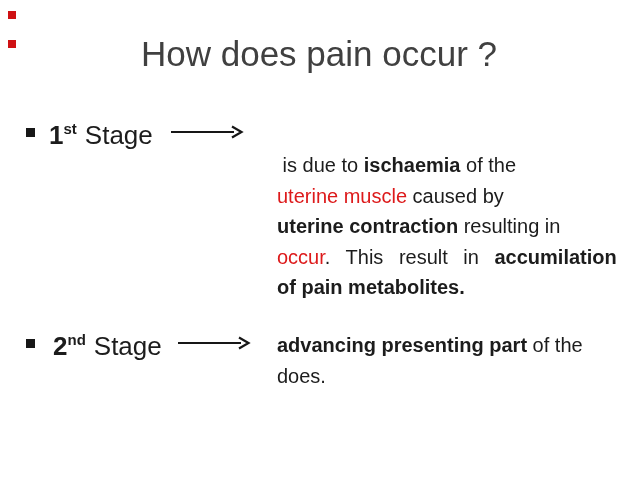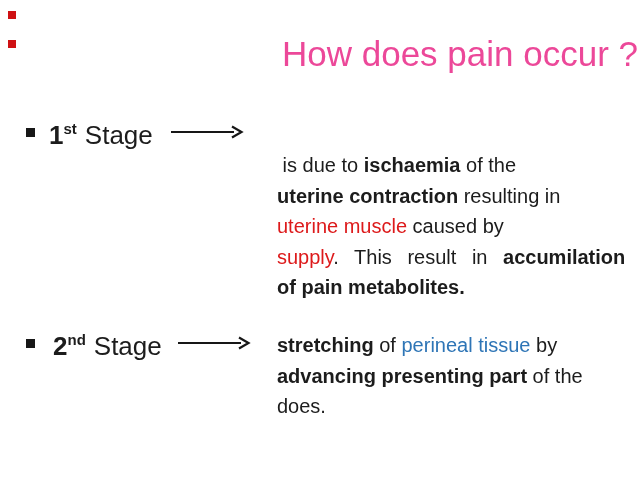--- a/index.html
+++ b/index.html
@@ -18,25 +18,25 @@
   }
   .deco{
     position:absolute;left:8px;width:8px;height:8px;
     background:#cf1113;
   }
   .deco1{top:11px}
   .deco2{top:40px}
   .title{
     position:absolute;left:0;right:0;top:34px;
     margin:0;
-    text-align:right;
+    text-align:center;
     font-size:35px;
     font-weight:400;
     letter-spacing:0px;
-    color:#ec4899;
+    color:#404040;
   }
   .stage-row{
     position:absolute;
     display:flex;
     align-items:center;
     height:32px;
   }
   .row1{left:26px;top:116px;justify-content:center;}
   .row2{left:26px;top:327px;}
   .sq{
@@ -85,34 +85,33 @@
     <span class="sq"></span>
     <span class="stage-label"><span class="num">1</span><span class="ord">st</span><span class="word">Stage</span></span>
     <svg class="arrow" width="74" height="14" viewBox="0 0 74 14">
       <line x1="1" y1="7" x2="64" y2="7" stroke="#171717" stroke-width="2.2"></line>
       <path d="M62 1.5 L71.5 7 L62 12.5" fill="none" stroke="#171717" stroke-width="2.2" stroke-linejoin="miter"></path>
     </svg>
   </div>
 
   <div class="textblock tb1">
       <div class="tl"><span class="seg-plain"> is due to </span><span class="seg-bold">ischaemia</span><span class="seg-plain"> of the</span></div>
+      <div class="tl"><span class="seg-red">uterine muscle</span><span class="seg-plain"> caused by</span></div>
       <div class="tl"><span class="seg-bold">uterine contraction</span><span class="seg-plain"> resulting in</span></div>
-      <div class="tl"><span class="seg-red">uterine muscle</span><span class="seg-plain"> caused by</span></div>
-      <div class="tl justify"><span class="seg-red">supply</span><span class="seg-plain">. This result in </span><span class="seg-bold">accumilation</span></div>
+      <div class="tl justify"><span class="seg-red">occur</span><span class="seg-plain">. This result in </span><span class="seg-bold">accumilation</span></div>
       <div class="tl"><span class="seg-bold">of pain metabolites.</span></div>
     </div>
 
   <div class="stage-row row2">
     <span class="sq"></span>
     <span class="stage-label"><span class="num">2</span><span class="ord">nd</span><span class="word">Stage</span></span>
     <svg class="arrow" width="74" height="14" viewBox="0 0 74 14">
       <line x1="1" y1="7" x2="64" y2="7" stroke="#171717" stroke-width="2.2"></line>
       <path d="M62 1.5 L71.5 7 L62 12.5" fill="none" stroke="#171717" stroke-width="2.2" stroke-linejoin="miter"></path>
     </svg>
   </div>
 
   <div class="textblock tb2">
-      <div class="tl"><span class="seg-bold">stretching</span><span class="seg-plain"> of </span><span class="seg-blue">perineal tissue</span><span class="seg-plain"> by</span></div>
       <div class="tl"><span class="seg-bold">advancing presenting part</span><span class="seg-plain"> of the</span></div>
       <div class="tl"><span class="seg-plain">does.</span></div>
     </div>
 
 </div>
 
 </body></html>

